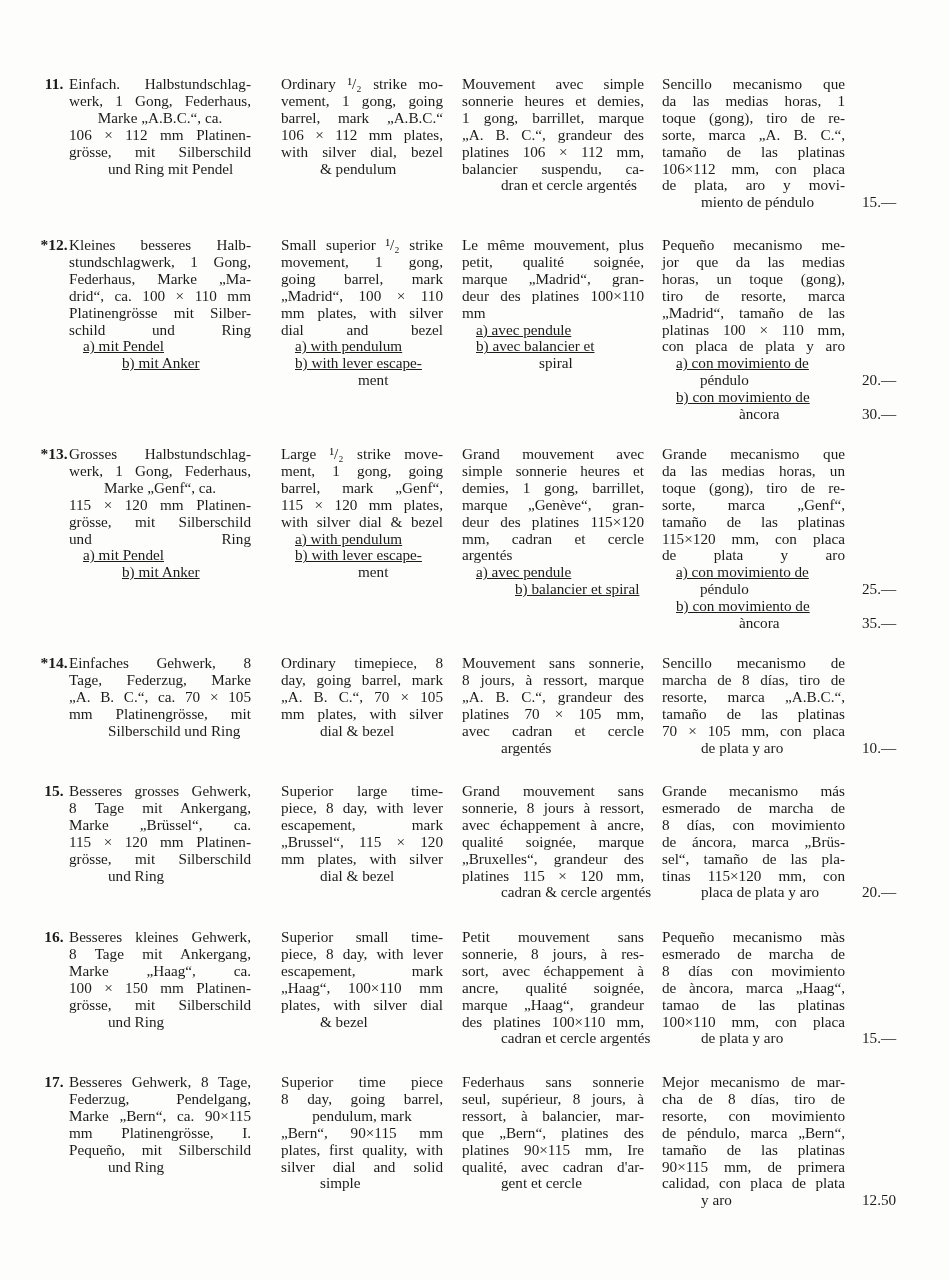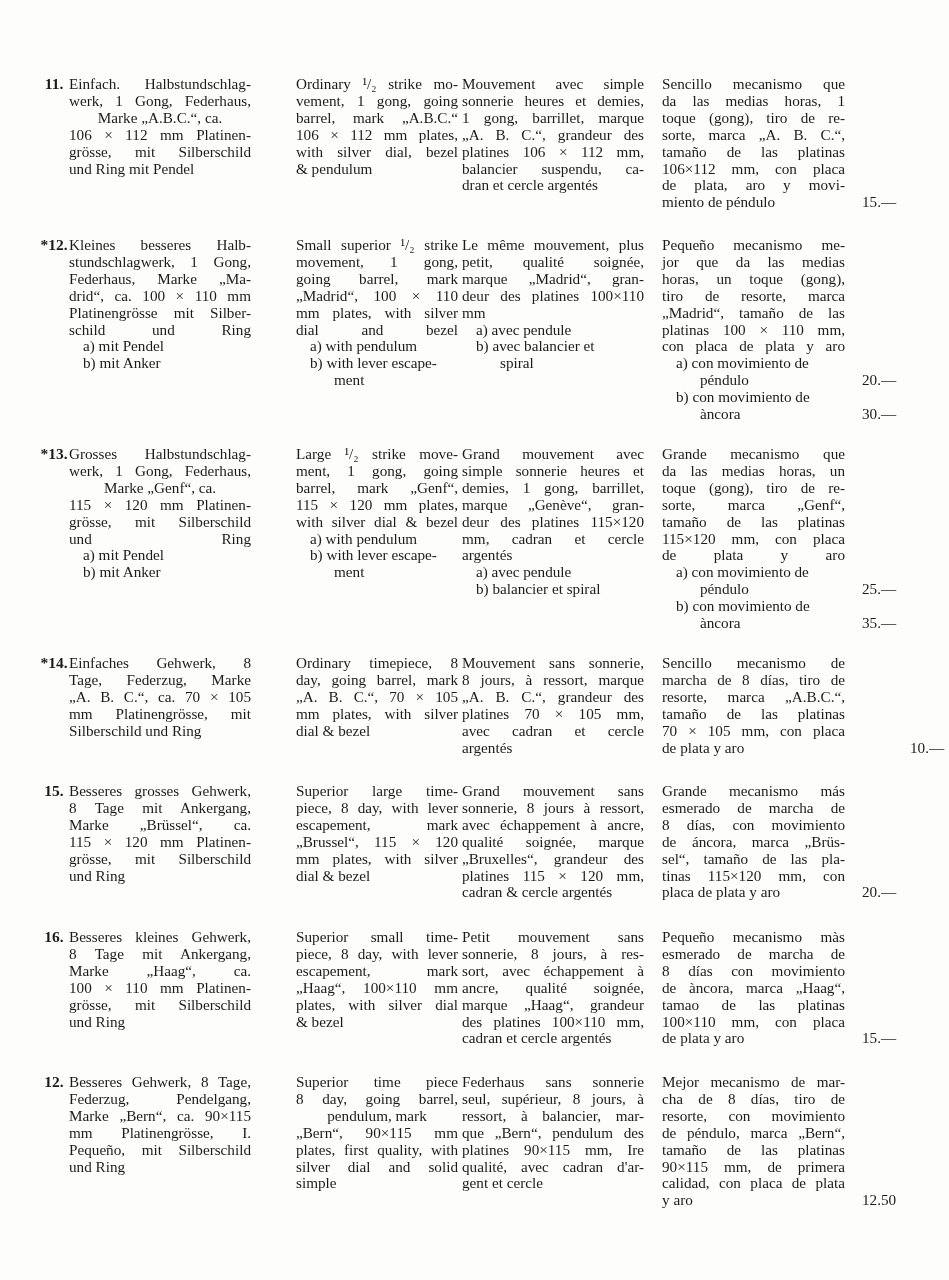--- a/index.html
+++ b/index.html
@@ -15,26 +15,26 @@
     .num {
       position: absolute; left: 30px; width: 48px;
       text-align: center; font-size: 15.5px; line-height: 16.9px;
       font-weight: bold;
     }
     .col {
       position: absolute; font-size: 15.2px; line-height: 16.9px;
       text-align: justify;
     }
     .col .line { display: block; white-space: nowrap; text-align-last: justify; }
-    .col .line.last { text-align-last: left; }
+    .col .line.last { text-align-last: left; margin-left: 39px; }
     .col .line.center { text-align-last: center; }
-    .col .line.ind1 { padding-left: 14px; text-align-last: left; }
+    .col .line.ind1 { padding-left: 14px; text-align-last: left; text-decoration: underline; }
     .col .line.ind2 { padding-left: 38px; text-align-last: left; }
     .de { left: 69px; width: 182px; }
-    .en { left: 296px; width: 162px; }
+    .en { left: 281px; width: 162px; }
     .fr { left: 462px; width: 182px; }
     .es { left: 662px; width: 183px; }
     .price {
       position: absolute; left: 862px; width: 56px;
       font-size: 15.2px; line-height: 16.9px; text-align: left;
     }
     .price .pl { position: absolute; left: 0; white-space: nowrap; }
   </style>
 </head>
 <body>
@@ -209,21 +209,21 @@
       </div>
       <div class="col es">
         <span class="line">Sencillo mecanismo de</span>
         <span class="line">marcha de 8 días, tiro de</span>
         <span class="line">resorte, marca „A.B.C.“,</span>
         <span class="line">tamaño de las platinas</span>
         <span class="line">70 × 105 mm, con placa</span>
         <span class="line last">de plata y aro</span>
       </div>
       <div class="price">
-        <span class="pl" style="top: 84.5px; margin-left: 48px;">10.—</span>
+        <span class="pl" style="top: 84.5px;">10.—</span>
       </div>
     </div>
     <div class="entry" style="top: 783px;">
       <div class="num">15.</div>
       <div class="col de">
         <span class="line">Besseres grosses Gehwerk,</span>
         <span class="line">8 Tage mit Ankergang,</span>
         <span class="line">Marke „Brüssel“, ca.</span>
         <span class="line">115 × 120 mm Platinen-</span>
         <span class="line">grösse, mit Silberschild</span>
@@ -258,21 +258,21 @@
       <div class="price">
         <span class="pl" style="top: 101.4px;">20.—</span>
       </div>
     </div>
     <div class="entry" style="top: 929px;">
       <div class="num">16.</div>
       <div class="col de">
         <span class="line">Besseres kleines Gehwerk,</span>
         <span class="line">8 Tage mit Ankergang,</span>
         <span class="line">Marke „Haag“, ca.</span>
-        <span class="line">100 × 110 mm Platinen-</span>
+        <span class="line">100 × 150 mm Platinen-</span>
         <span class="line">grösse, mit Silberschild</span>
         <span class="line last">und Ring</span>
       </div>
       <div class="col en">
         <span class="line">Superior small time-</span>
         <span class="line">piece, 8 day, with lever</span>
         <span class="line">escapement, mark</span>
         <span class="line">„Haag“, 100×110 mm</span>
         <span class="line">plates, with silver dial</span>
         <span class="line last">&amp; bezel</span>
@@ -293,21 +293,21 @@
         <span class="line">de àncora, marca „Haag“,</span>
         <span class="line">tamao de las platinas</span>
         <span class="line">100×110 mm, con placa</span>
         <span class="line last">de plata y aro</span>
       </div>
       <div class="price">
         <span class="pl" style="top: 101.4px;">15.—</span>
       </div>
     </div>
     <div class="entry" style="top: 1074px;">
-      <div class="num">12.</div>
+      <div class="num">17.</div>
       <div class="col de">
         <span class="line">Besseres Gehwerk, 8 Tage,</span>
         <span class="line">Federzug, Pendelgang,</span>
         <span class="line">Marke „Bern“, ca. 90×115</span>
         <span class="line">mm Platinengrösse, I.</span>
         <span class="line">Pequeño, mit Silberschild</span>
         <span class="line last">und Ring</span>
       </div>
       <div class="col en">
         <span class="line">Superior time piece</span>
@@ -315,21 +315,21 @@
         <span class="line center">pendulum, mark</span>
         <span class="line">„Bern“, 90×115 mm</span>
         <span class="line">plates, first quality, with</span>
         <span class="line">silver dial and solid</span>
         <span class="line last">simple</span>
       </div>
       <div class="col fr">
         <span class="line">Federhaus sans sonnerie</span>
         <span class="line">seul, supérieur, 8 jours, à</span>
         <span class="line">ressort, à balancier, mar-</span>
-        <span class="line">que „Bern“, pendulum des</span>
+        <span class="line">que „Bern“, platines des</span>
         <span class="line">platines 90×115 mm, Ire</span>
         <span class="line">qualité, avec cadran d'ar-</span>
         <span class="line last">gent et cercle</span>
       </div>
       <div class="col es">
         <span class="line">Mejor mecanismo de mar-</span>
         <span class="line">cha de 8 días, tiro de</span>
         <span class="line">resorte, con movimiento</span>
         <span class="line">de péndulo, marca „Bern“,</span>
         <span class="line">tamaño de las platinas</span>

